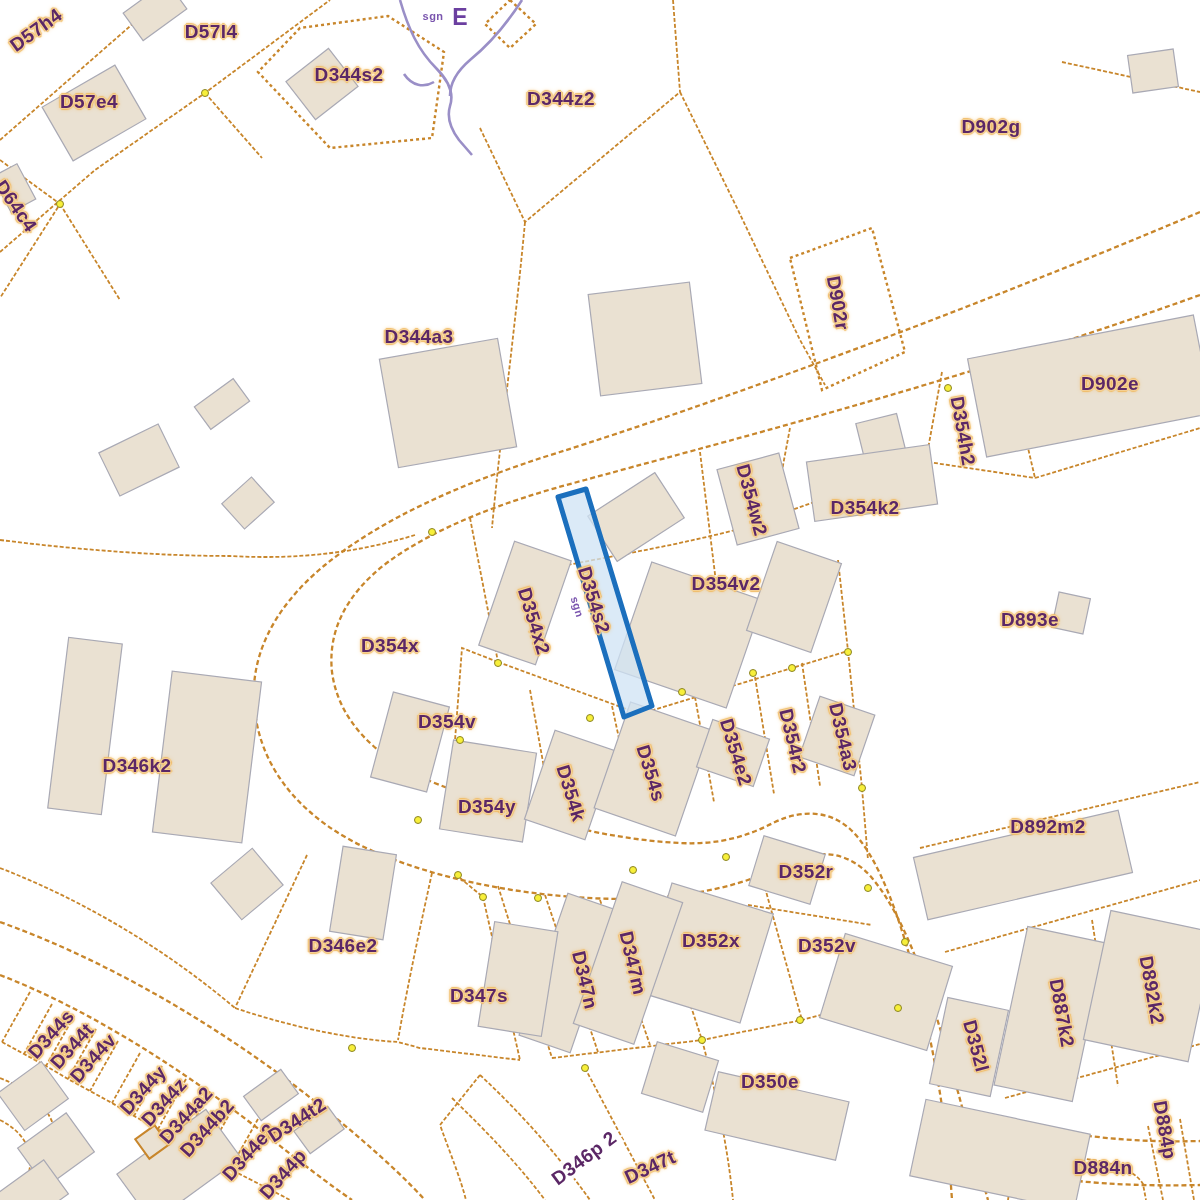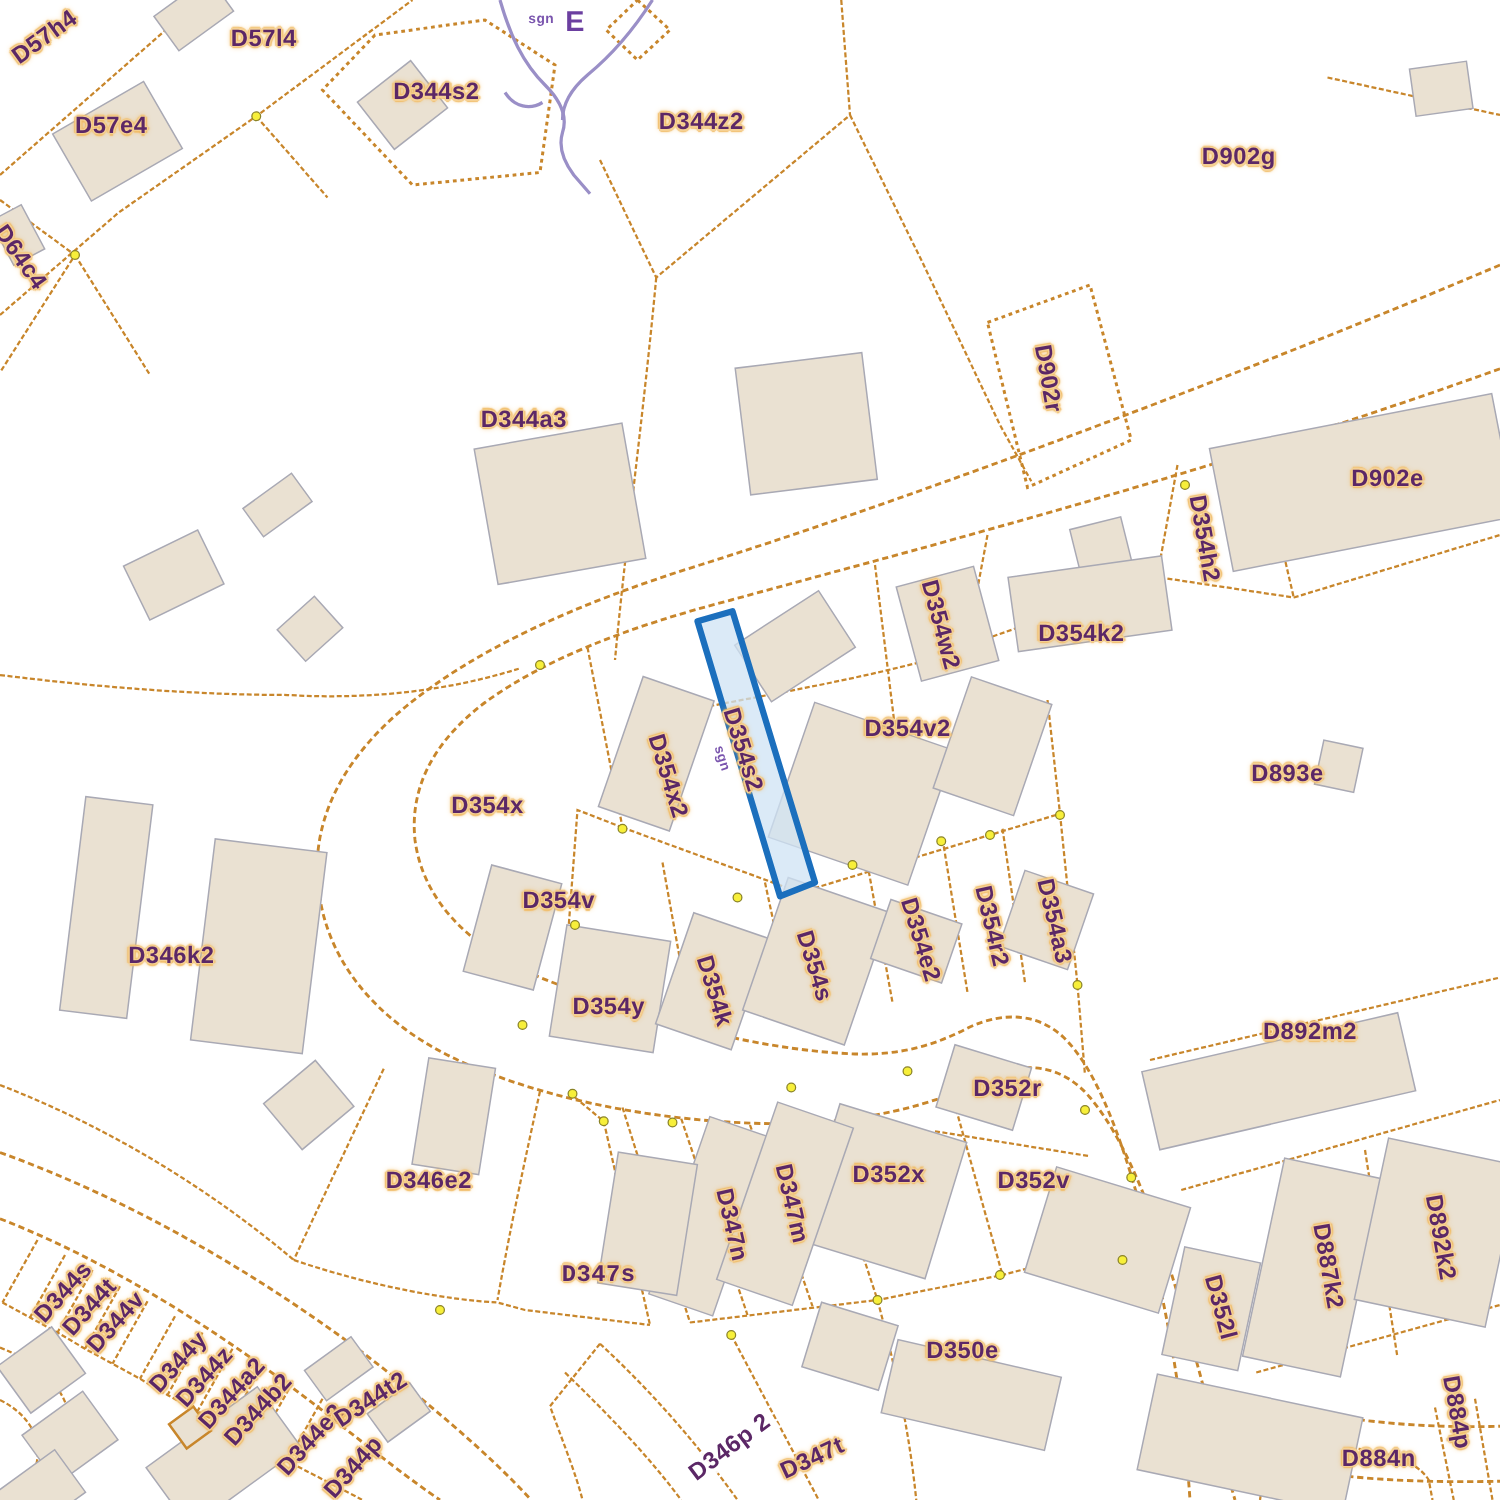--- a/index.html
+++ b/index.html
@@ -227,21 +227,21 @@
       <span class="plabel" style="left: 651px; top: 773px; --r: 73deg;">D354s</span>
       <span class="plabel" style="left: 571px; top: 793px; --r: 73deg;">D354k</span>
       <span class="plabel" style="left: 487px; top: 806px; --r: 0deg;">D354y</span>
       <span class="plabel" style="left: 806px; top: 871px; --r: 0deg;">D352r</span>
       <span class="plabel" style="left: 1048px; top: 826px; --r: 0deg;">D892m2</span>
       <span class="plabel" style="left: 331px; top: 945px; margin-left: 12px; --r: 0deg;">D346e2</span>
       <span class="plabel" style="left: 711px; top: 940px; --r: 0deg;">D352x</span>
       <span class="plabel" style="left: 827px; top: 945px; --r: 0deg;">D352v</span>
       <span class="plabel" style="left: 633px; top: 963px; --r: 77deg;">D347m</span>
       <span class="plabel" style="left: 585px; top: 980px; --r: 77deg;">D347n</span>
-      <span class="plabel" style="left: 479px; top: 1020px; font-family: Liberation Mono, monospace; --r: 0deg;">D347s</span>
+      <span class="plabel" style="left: 479px; top: 995px; --r: 0deg;">D347s</span>
       <span class="plabel" style="left: 1152px; top: 990px; --r: 80deg;">D892k2</span>
       <span class="plabel" style="left: 1062px; top: 1013px; --r: 80deg;">D887k2</span>
       <span class="plabel" style="left: 976px; top: 1046px; --r: 75deg;">D352l</span>
       <span class="plabel" style="left: 770px; top: 1081px; --r: 0deg;">D350e</span>
       <span class="plabel white-box" style="left: 584px; top: 1158px; --r: -37deg;">D346p 2</span>
       <span class="plabel" style="left: 650px; top: 1167px; --r: -25deg;">D347t</span>
       <span class="plabel" style="left: 1103px; top: 1167px; --r: 0deg;">D884n</span>
       <span class="plabel" style="left: 1165px; top: 1130px; --r: 80deg;">D884p</span>
       <span class="plabel" style="left: 51px; top: 1034px; --r: -48deg;">D344s</span>
       <span class="plabel" style="left: 72px; top: 1046px; --r: -48deg;">D344t</span>

